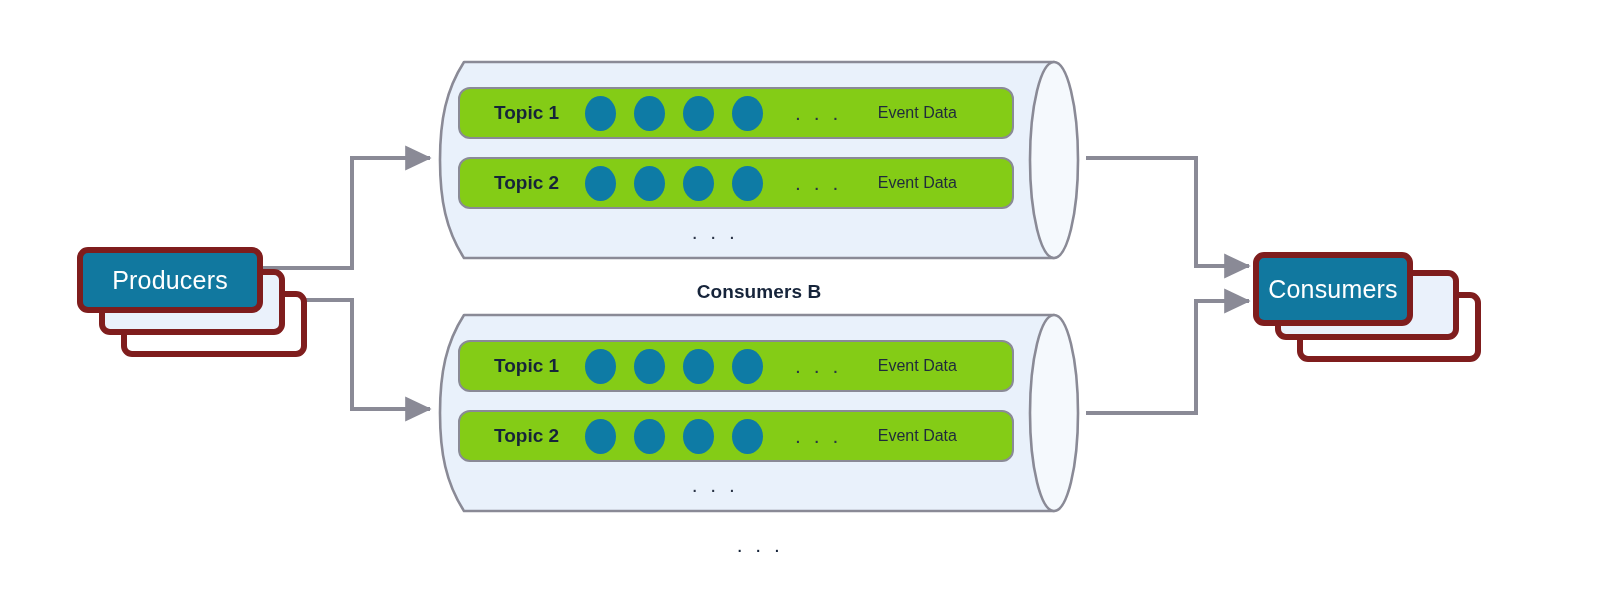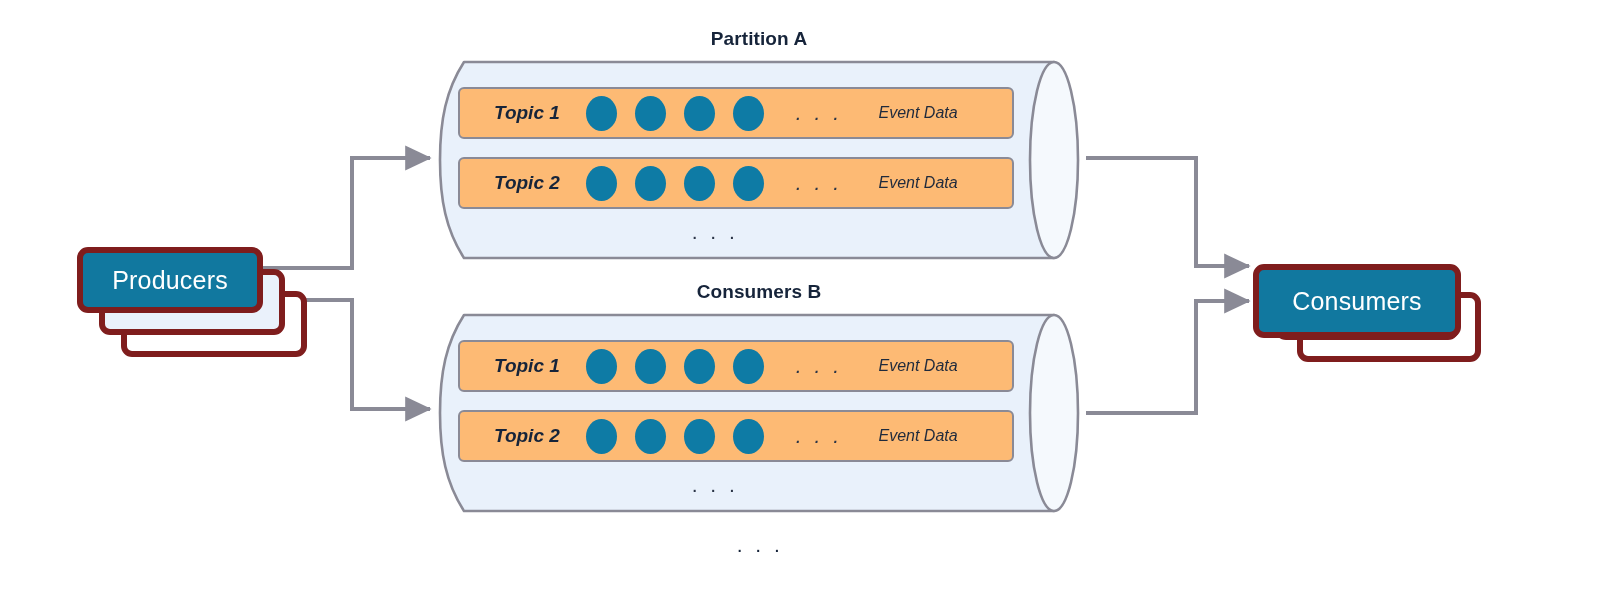--- a/index.html
+++ b/index.html
@@ -84,27 +84,26 @@
   .cyl-content {
     position: absolute;
     left: 0;
     top: 0;
     width: 100%;
     height: 100%;
   }
 
   .topic-row {
     position: absolute;
-    background: #fdba74;
+    background: #84cc16;
     border: 2px solid #8a8a96;
-    border-radius: 6px;
+    border-radius: 12px;
     box-sizing: border-box;
     display: flex;
     align-items: center;
-    font-style: italic;
   }
   .topic-label {
     font-size: 19px;
     font-weight: 700;
     color: #16243a;
     white-space: nowrap;
   }
   .event-dots {
     display: flex;
     align-items: center;
@@ -169,28 +168,27 @@
     <div class="stack-card back2" style="left:44px; top:44px; width:186px; height:66px;"></div>
     <div class="stack-card back1" style="left:22px; top:22px; width:186px; height:66px;"></div>
     <div class="stack-card front" style="left:0px; top:0px; width:186px; height:66px;">
       <span class="node-label">Producers</span>
     </div>
   </div>
 
   <div class="node-stack" style="left:1253px; top:248px; width:232px; height:124px;">
     <div class="stack-card back2" style="left:44px; top:44px; width:184px; height:70px;"></div>
     <div class="stack-card back1" style="left:22px; top:22px; width:184px; height:70px;"></div>
-    <div class="stack-card front" style="left:0px; top:16px; width:208px; height:74px;">
+    <div class="stack-card front" style="left:0px; top:4px; width:160px; height:74px;">
       <span class="node-label">Consumers</span>
     </div>
   </div>
 
   <div class="partition" style="left:432px; top:28px; width:654px; height:232px;">
 
-    <div class="partition-title" style="top:0px;">Partition A</div>
 
     <div class="cyl" style="top:32px; width:654px; height:200px;">
       <svg class="cyl-svg" width="654" height="200" viewBox="0 0 654 200">
 
         <path d="M32,2 L622,2 L622,198 L32,198
                  C14,170 8,140 8,100
                  C8,60 14,30 32,2 Z" fill="#e9f1fb" stroke="#8a8a96" stroke-width="2.6" stroke-linejoin="round"></path>
 
         <ellipse cx="622" cy="100" rx="24" ry="98" fill="#f5f9fd" stroke="#8a8a96" stroke-width="2.6"></ellipse>
       </svg>

